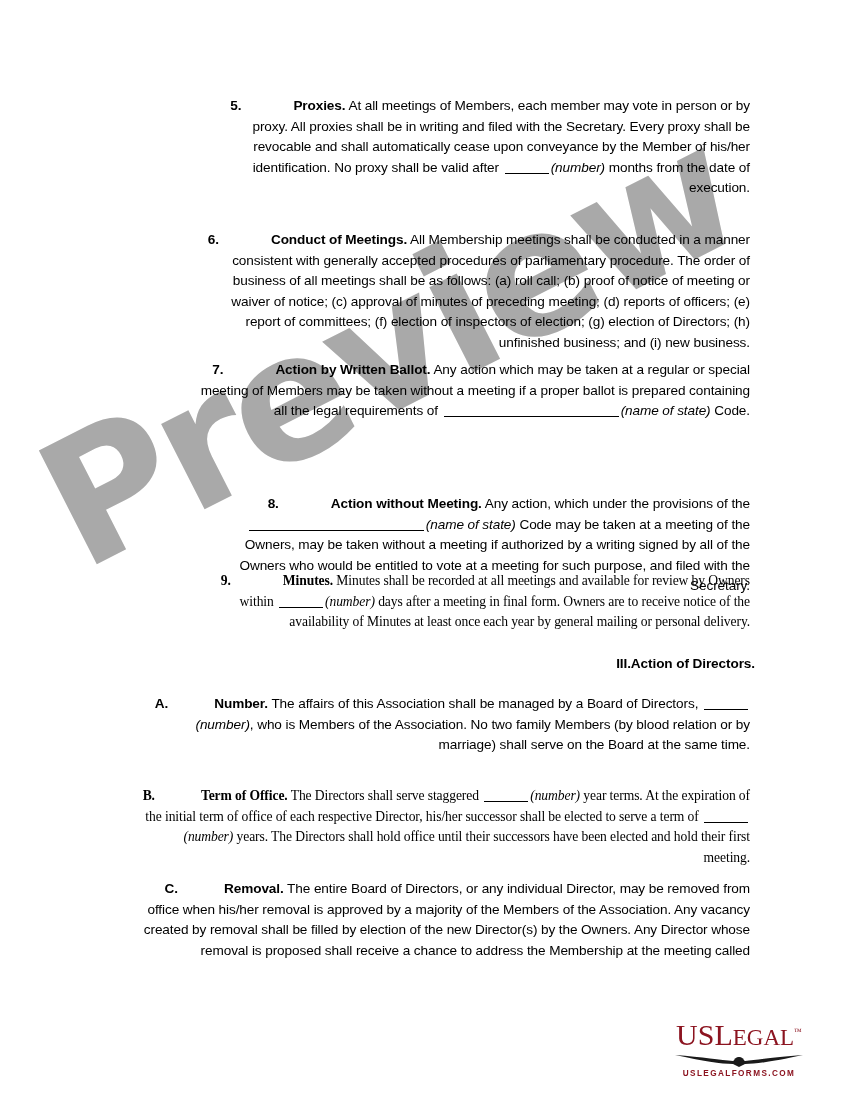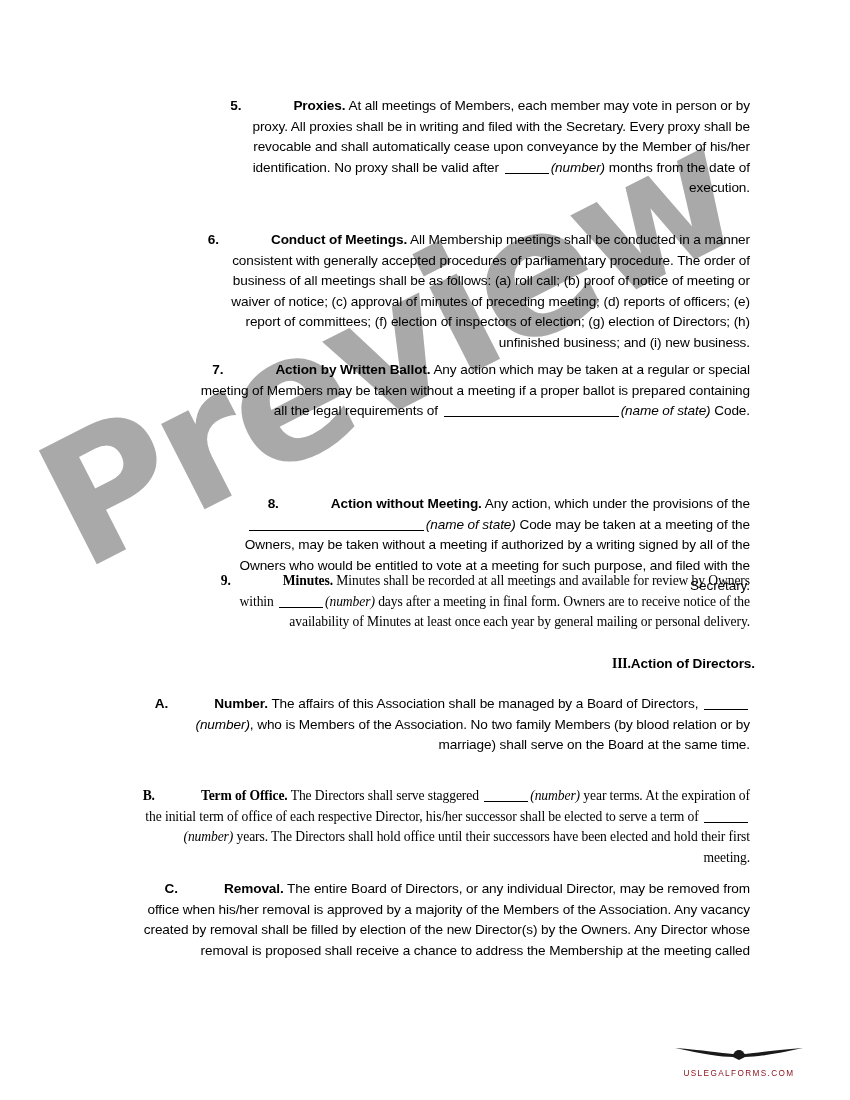--- a/index.html
+++ b/index.html
@@ -74,21 +74,20 @@
 
   .roman-head {
     left: 105px;
     width: 650px;
     font-weight: 700;
   }
   .roman-head .r-num {
     display: inline-block;
     width: 68px;
     font-weight: 700;
-    font-family: Liberation Serif, serif;
   }
 
   .lettered-para {
     left: 142px;
     width: 608px;
   }
 
   .num-marker {
     font-weight: 700;
   }
@@ -153,22 +152,22 @@
     display: block;
     margin: -1px auto 0 auto;
     width: 132px;
     height: 16px;
   }
   #logo .logo-sub {
     font-family: "Liberation Sans", sans-serif;
     font-size: 8.2px;
     letter-spacing: 1.4px;
     color: #8c1420;
-    font-weight: 400;
-    margin-top: 8px;
+    font-weight: 700;
+    margin-top: 1px;
     white-space: nowrap;
   }
 </style>
 </head>
 <body>
 
 <div id="page">
 
   <div id="watermark">
     <div class="wm-text">Preview</div>
@@ -208,20 +207,21 @@
       <span class="num-marker">B.</span><span class="tab-gap-sm"></span><span class="run-title">Term of Office.</span><span> The Directors shall serve staggered </span><span class="blank-short"></span><span class="ital">(number)</span><span> year terms. At the expiration of the initial term of office of each respective Director, his/her successor shall be elected to serve a term of </span><span class="blank-short"></span><span class="ital">(number)</span><span> years. The Directors shall hold office until their successors have been elected and hold their first meeting.</span>
     </div>
 
     <div class="doc-block lettered-para" style="top:879px;">
       <span class="num-marker">C.</span><span class="tab-gap-sm"></span><span class="run-title">Removal.</span><span> The entire Board of Directors, or any individual Director, may be removed from office when his/her removal is approved by a majority of the Members of the Association. Any vacancy created by removal shall be filled by election of the new Director(s) by the Owners. Any Director whose removal is proposed shall receive a chance to address the Membership at the meeting called</span>
     </div>
 
   </div>
 
   <div id="logo">
+    <div class="logo-word"><span>US</span><span>L</span><span class="small-caps">EGAL</span><span class="tm">™</span></div>
     <svg class="swoosh" viewBox="0 0 132 16">
       <path d="M2 3 C 30 5, 48 8, 60 9 L 66 5 L 72 9 C 84 8, 102 5, 130 3 C 102 9, 84 12, 72 12 L 66 15 L 60 12 C 48 12, 30 9, 2 3 Z" fill="#1a1a1a"></path>
       <ellipse cx="66" cy="9" rx="5" ry="4" fill="#1a1a1a"></ellipse>
     </svg>
     <div class="logo-sub">USLEGALFORMS.COM</div>
   </div>
 
 </div>
 
 </body></html>

